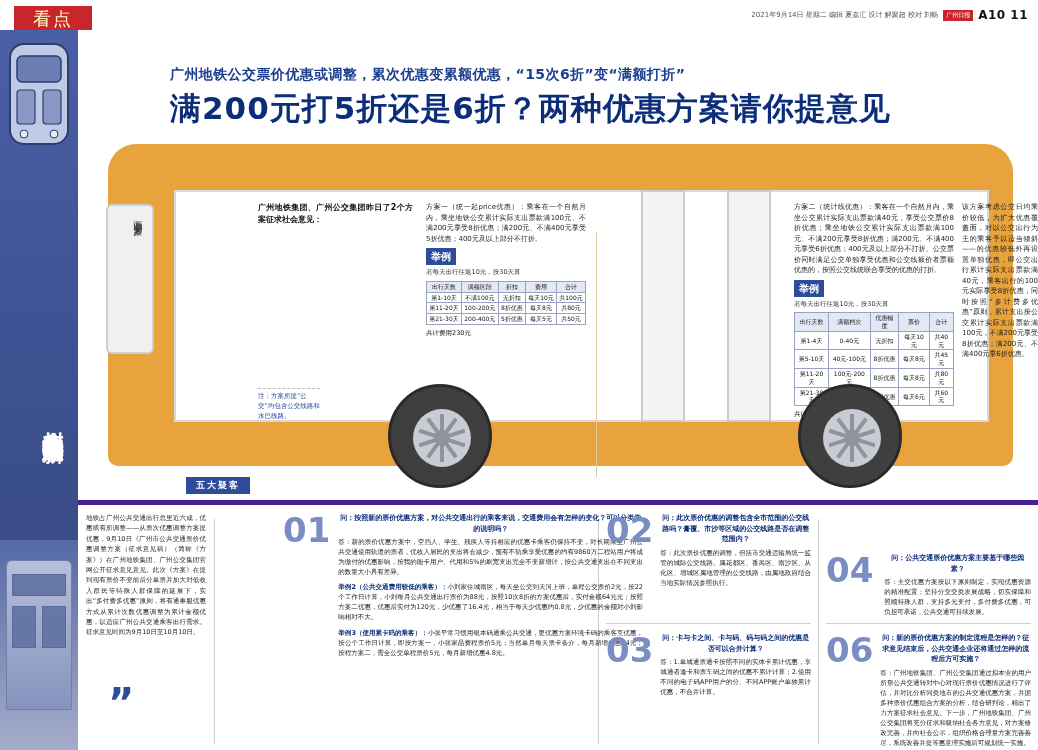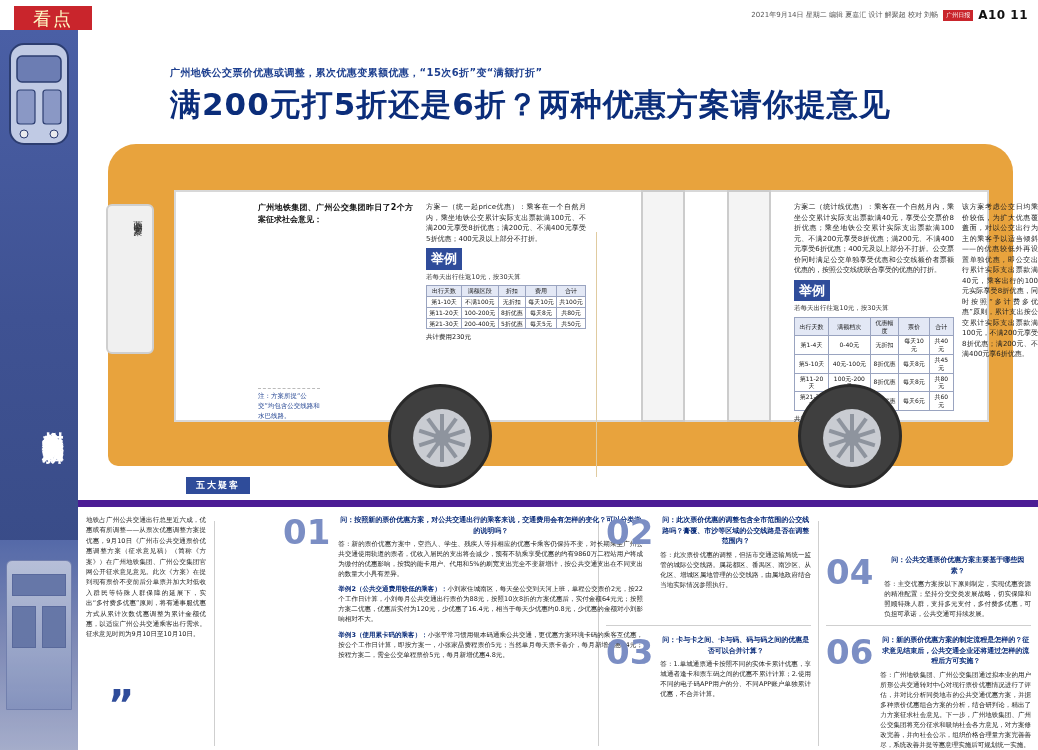--- a/index.html
+++ b/index.html
@@ -81,21 +81,21 @@
     position: absolute; background: #6f7fae; border: 1px solid #5f6fa0;
   }
 
   
   .banner {
     position: absolute; left: 78px; top: 30px; width: 960px; height: 100px;
     background: #ffffff;
   }
   .headline-wrap { position: absolute; left: 92px; top: 36px; width: 850px; }
   .kicker {
-    font-size: 10px; color: #1d3f8f; font-weight: bold; letter-spacing: 0.4px;
+    font-size: 14px; color: #1d3f8f; font-weight: bold; letter-spacing: 0.4px;
     margin-bottom: 7px;
   }
   .headline {
     font-size: 31px; color: #0b2d7a; font-weight: bold; letter-spacing: 1px;
     line-height: 1.1;
   }
 
   
   .bus-area {
     position: absolute; left: 78px; top: 132px; width: 960px; height: 368px;
@@ -164,21 +164,21 @@
   .col-4 { left: 782px; width: 70px; }
 
   .note-box {
     position: absolute; left: 10px; top: 196px; width: 62px;
     font-size: 6.5px; color: #1d3f8f; line-height: 1.5;
     border-top: 1px dashed #bbb; padding-top: 3px;
   }
 
   .case-label {
     display: inline-block;
-    background: #2f4c9a; color: #fff; font-size: 13px;
+    background: #2f4c9a; color: #fff; font-size: 10px;
     padding: 1px 5px; margin-bottom: 3px; font-weight: bold;
   }
   .case-sub { font-size: 6.5px; color: #333; margin-bottom: 3px; }
 
   table.fare {
     width: 100%; border-collapse: collapse; font-size: 6px; color: #111;
     margin-bottom: 4px;
   }
   table.fare th, table.fare td {
     border: 1px solid #9aa4c0; padding: 1px 2px; text-align: center;
@@ -195,21 +195,21 @@
   .wudayiwen {
     position: absolute; left: 108px; bottom: 6px;
     background: #2f4c9a; color: #fff; font-size: 9px; font-weight: bold;
     padding: 2px 10px; letter-spacing: 2px;
   }
 
   
   .qa-area {
     position: absolute; left: 78px; top: 500px; width: 960px; height: 250px;
     background: #ffffff;
-    border-top: 7px solid #4c1d95;
+    border-top: 5px solid #4c1d95;
   }
   .qa-col {
     position: absolute; top: 8px; font-size: 6.5px; color: #222; line-height: 1.55;
   }
   .lead-col {
     position: absolute; left: 8px; top: 8px; width: 120px;
     font-size: 6.5px; color: #222; line-height: 1.6; text-align: justify;
   }
   .quote-mark {
     position: absolute; left: 30px; top: 178px;

